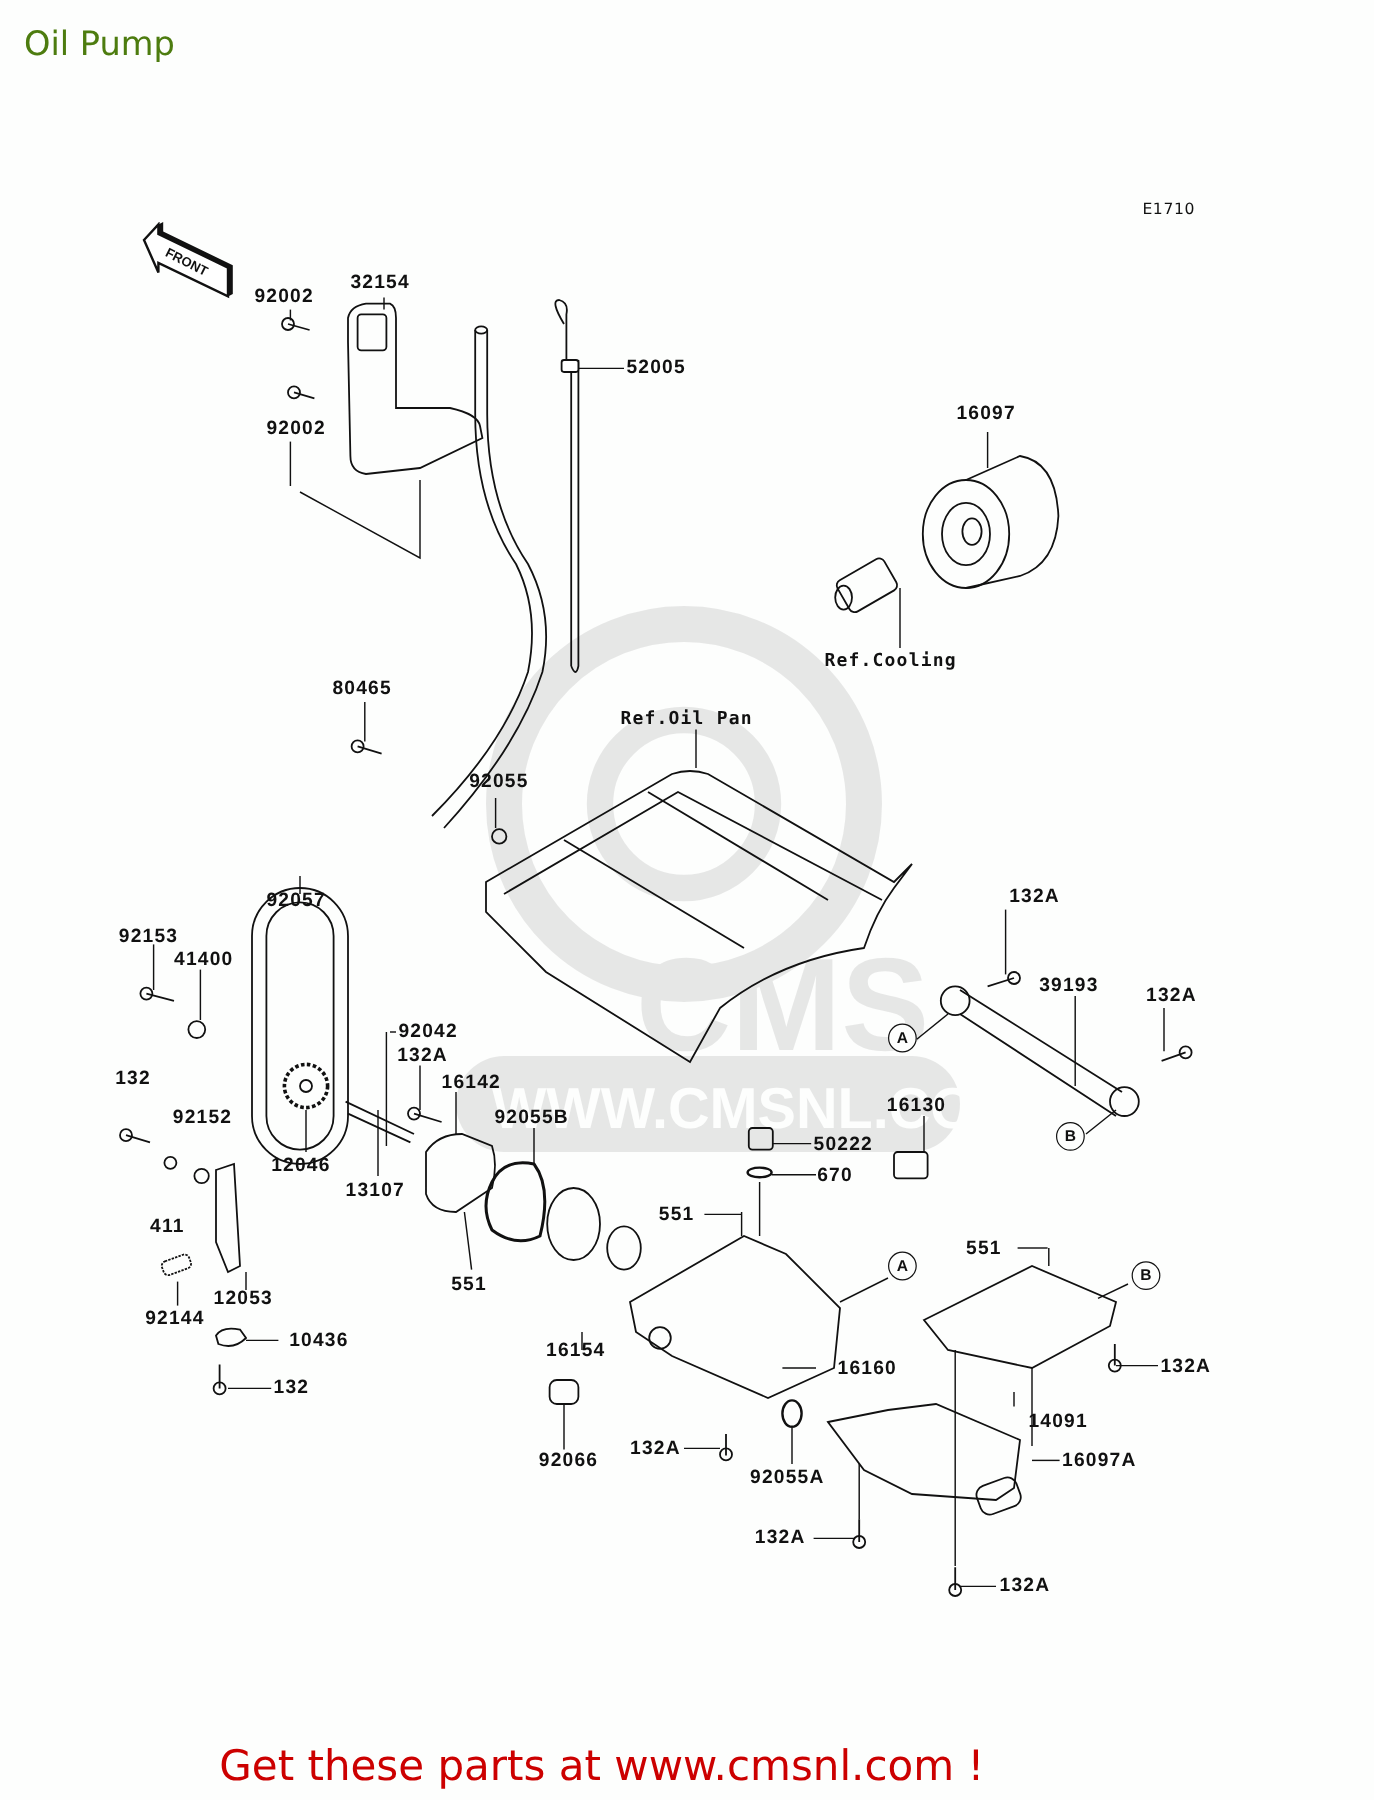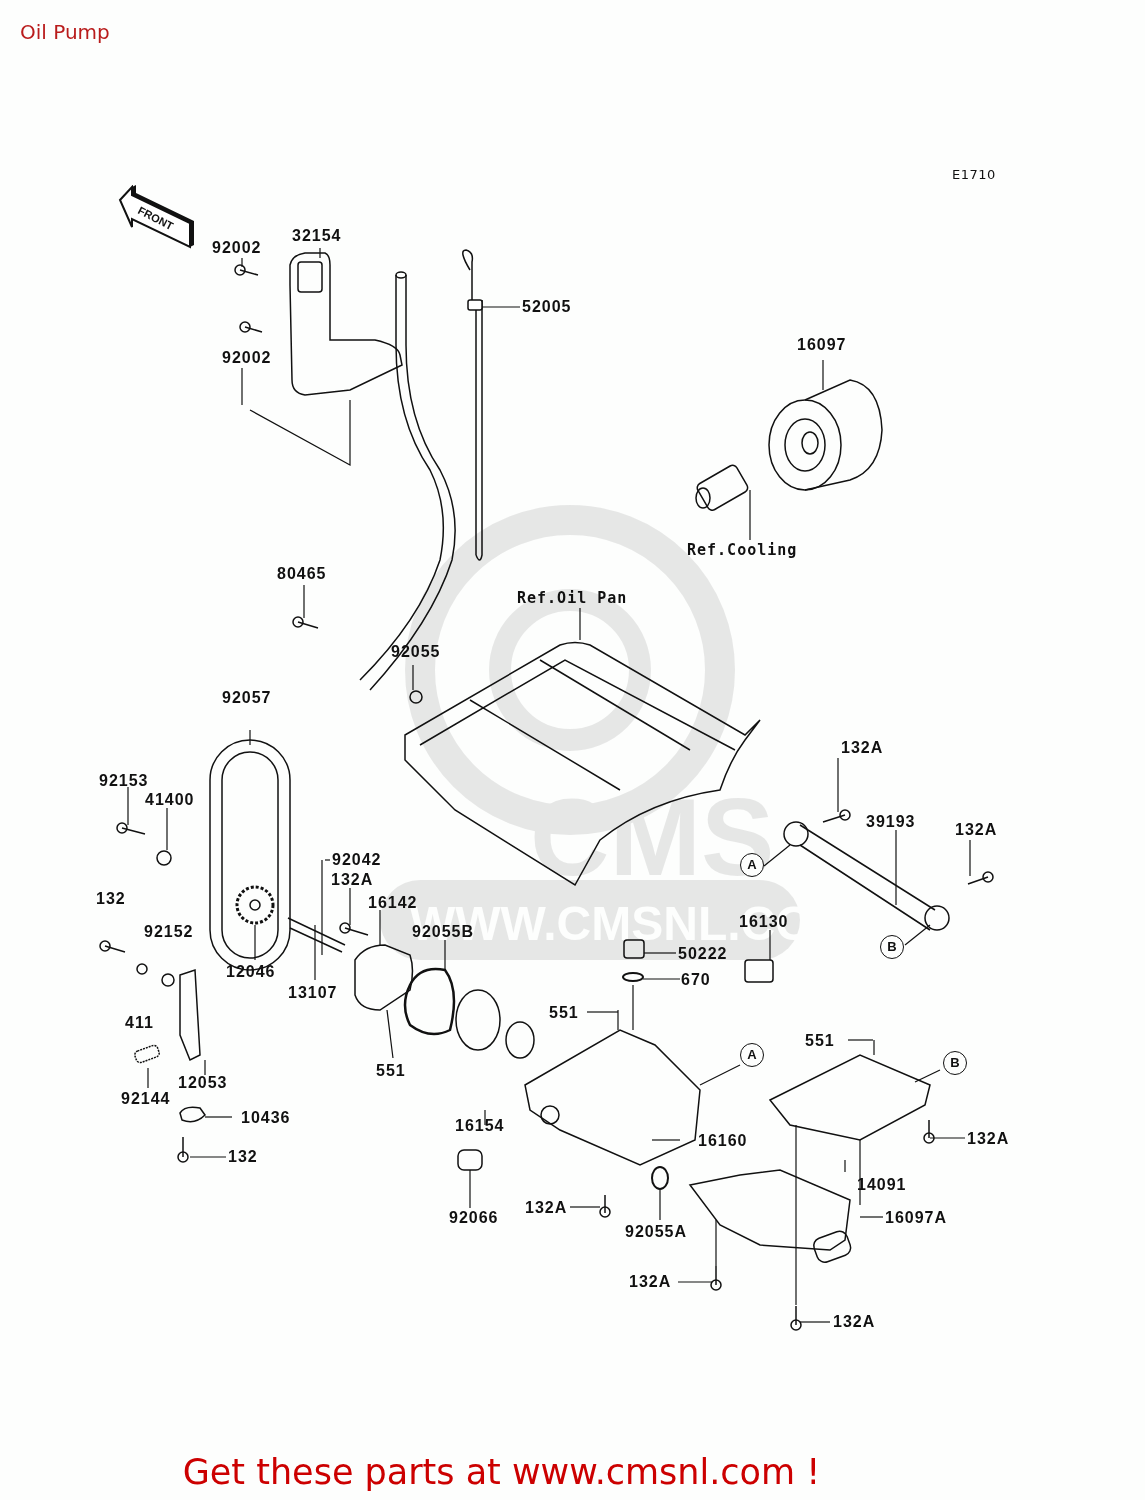--- a/index.html
+++ b/index.html
@@ -1,17 +1,17 @@
 <!DOCTYPE html>
 <html><head>
 <meta charset="utf-8">
 <style>
   html, body { margin: 0; padding: 0; background: #fdfefd; }
   body { width: 1145px; height: 1500px; position: relative; overflow: hidden; font-family: "DejaVu Sans", sans-serif; }
-  .page-title { position: absolute; left: 20px; top: 20px; font-size: 20px; color: #b91c1c; font-family: "DejaVu Sans", sans-serif; }
+  .page-title { position: absolute; left: 20px; top: 20px; font-size: 28px; color: #4d7c0f; font-family: "DejaVu Sans", sans-serif; }
   .diagram-id { position: absolute; left: 952px; top: 167px; font-size: 13px; font-weight: normal; color: #111; font-family: "DejaVu Sans", sans-serif; letter-spacing: 0.5px; }
   .lbl { position: absolute; font-family: "Liberation Sans", sans-serif; font-weight: bold; font-size: 16px; color: #111; letter-spacing: 1px; white-space: nowrap; line-height: 1; }
   .ref { position: absolute; font-family: "DejaVu Sans Mono", monospace; font-weight: bold; font-size: 15px; color: #111; white-space: nowrap; letter-spacing: 1px; }
   .circ { position: absolute; width: 22px; height: 22px; border: 1.5px solid #111; border-radius: 50%; text-align: center; line-height: 22px; font-family: "Liberation Sans", sans-serif; font-weight: bold; font-size: 13px; color: #111; background: #fdfefd; }
   svg.art { position: absolute; left: 0; top: 0; }
   .footer { position: absolute; left: 0; width: 1003px; top: 1452px; text-align: center; font-size: 35px; color: #cc0000; font-family: "DejaVu Sans", sans-serif; }
   .watermark { position: absolute; left: 380px; top: 500px; width: 420px; height: 500px; opacity: 0.13; pointer-events: none; }
   .front-arrow { position: absolute; left: 115px; top: 185px; }
 </style>
 </head>
@@ -181,21 +181,21 @@
 
 <div class="lbl" style="left:212px;top:240px">92002</div>
 <div class="lbl" style="left:292px;top:228px">32154</div>
 <div class="lbl" style="left:222px;top:350px">92002</div>
 <div class="lbl" style="left:522px;top:299px">52005</div>
 <div class="lbl" style="left:797px;top:337px">16097</div>
 <div class="ref" style="left:687px;top:541px">Ref.Cooling</div>
 <div class="lbl" style="left:277px;top:566px">80465</div>
 <div class="ref" style="left:517px;top:589px">Ref.Oil Pan</div>
 <div class="lbl" style="left:391px;top:644px">92055</div>
-<div class="lbl" style="left:222px;top:690px">92057</div>
+<div class="lbl" style="left:222px;top:743px">92057</div>
 <div class="lbl" style="left:99px;top:773px">92153</div>
 <div class="lbl" style="left:145px;top:792px">41400</div>
 <div class="lbl" style="left:841px;top:740px">132A</div>
 <div class="lbl" style="left:866px;top:814px">39193</div>
 <div class="lbl" style="left:955px;top:822px">132A</div>
 <div class="circ" style="left:740px;top:853px">A</div>
 <div class="circ" style="left:880px;top:935px">B</div>
 <div class="lbl" style="left:332px;top:852px">92042</div>
 <div class="lbl" style="left:331px;top:872px">132A</div>
 <div class="lbl" style="left:368px;top:895px">16142</div>

